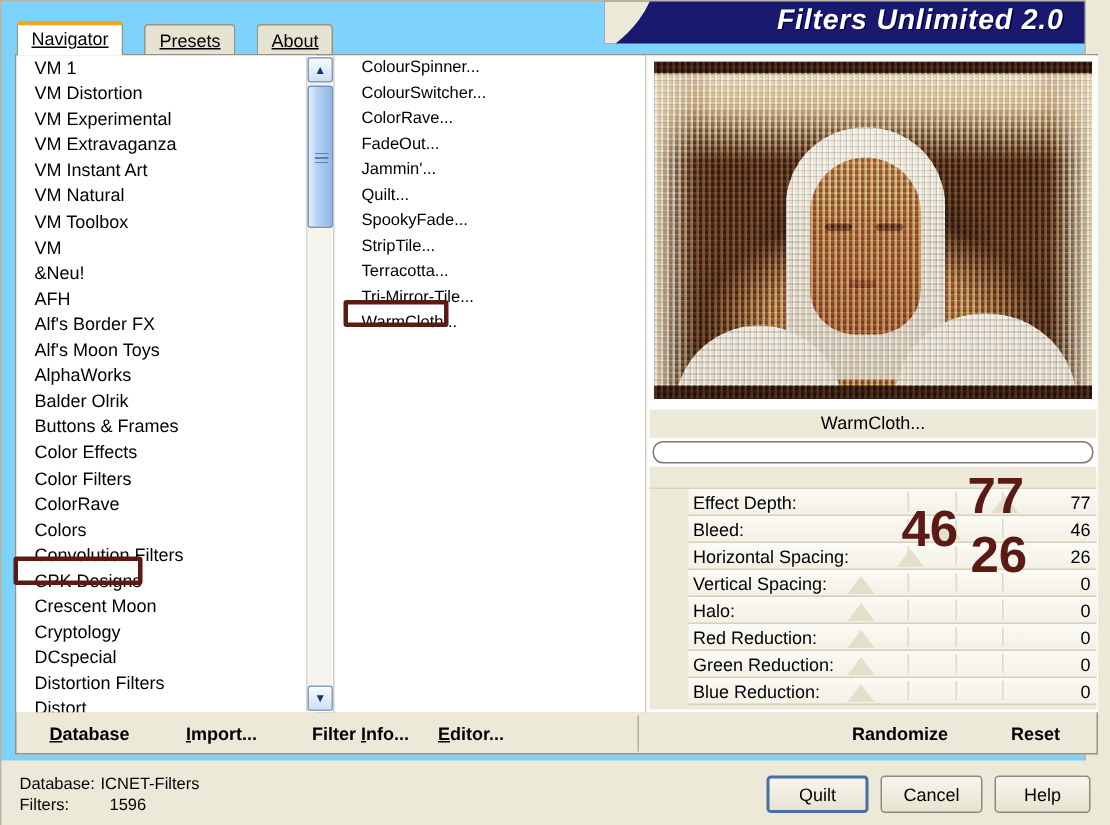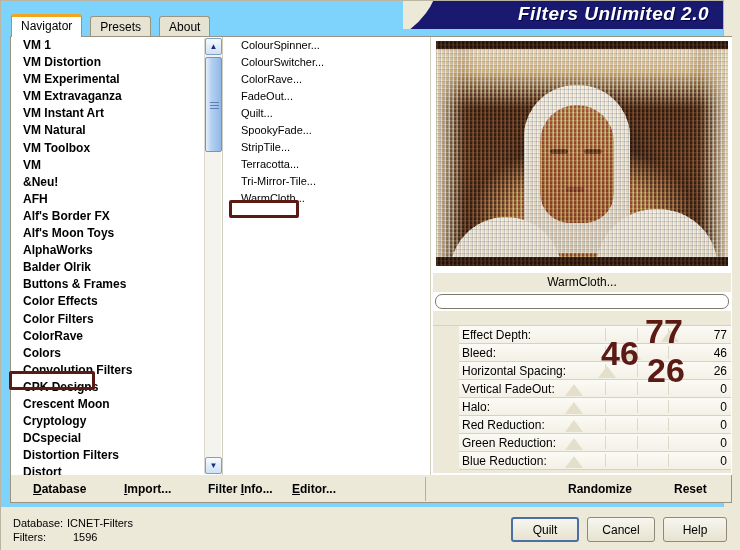--- a/index.html
+++ b/index.html
@@ -48,29 +48,30 @@
   #tabbar {
     position: absolute; left: 10px; top: 13px;
     height: 22px;
     display: flex;
     align-items: flex-end;
     z-index: 5;
   }
   .tab {
     height: 20px;
     padding: 1px 9px 0 9px;
-    margin-right: 8px;
+    margin-right: 14px;
     font-size: 12px;
     color: #000;
     background: #e7e3d2;
     border: 1px solid #9a937f;
     border-bottom: none;
     border-radius: 3px 3px 0 0;
     line-height: 18px;
     cursor: default;
+    text-decoration: underline;
   }
   .tab.active {
     background: #ffffff;
     border-top: 3px solid #f2a71b;
     height: 23px;
     padding-top: 0;
     line-height: 19px;
     position: relative;
     z-index: 3;
     margin-bottom: -1px;
@@ -94,21 +95,20 @@
     overflow: hidden;
   }
   .cat-item {
     font-size: 12px;
     color: #000;
     padding: 0 6px 0 12px;
     height: 17.1px;
     line-height: 17.1px;
     white-space: nowrap;
     cursor: default;
-    font-weight: bold;
   }
   .hl-box {
     position: absolute;
     border: 3px solid #5c1a15;
     border-radius: 2px;
     pointer-events: none;
     z-index: 9;
   }
   #cat-hl { left: 8px; top: 370px; width: 86px; height: 19px; }
   #filt-hl { left: 228px; top: 199px; width: 70px; height: 18px; }
@@ -476,20 +476,21 @@
       <div class="sb-btn" id="sb-up">▲</div>
       <div id="sb-thumb"></div>
       <div class="sb-btn" id="sb-down">▼</div>
     </div>
 
     <div id="filter-list">
         <div class="filt-item">ColourSpinner...</div>
         <div class="filt-item">ColourSwitcher...</div>
         <div class="filt-item">ColorRave...</div>
         <div class="filt-item">FadeOut...</div>
+        <div class="filt-item">Jammin'...</div>
         <div class="filt-item">Quilt...</div>
         <div class="filt-item">SpookyFade...</div>
         <div class="filt-item">StripTile...</div>
         <div class="filt-item">Terracotta...</div>
         <div class="filt-item">Tri-Mirror-Tile...</div>
         <div class="filt-item">WarmCloth...</div>
       </div>
 
     <div id="right">
 
@@ -542,21 +543,21 @@
             <div class="lbl">Horizontal Spacing:</div>
             <div class="track">
               <div class="tick" style="left: 25%;"></div>
               <div class="tick" style="left: 50%;"></div>
               <div class="tick" style="left: 75%;"></div>
               <div class="thumb" style="left: calc(26% - 9px);"></div>
             </div>
             <div class="val">26</div>
           </div>
           <div class="slider-row">
-            <div class="lbl">Vertical FadeOut:</div>
+            <div class="lbl">Vertical Spacing:</div>
             <div class="track">
               <div class="tick" style="left: 25%;"></div>
               <div class="tick" style="left: 50%;"></div>
               <div class="tick" style="left: 75%;"></div>
               <div class="thumb" style="left: calc(0% - 9px);"></div>
             </div>
             <div class="val">0</div>
           </div>
           <div class="slider-row">
             <div class="lbl">Halo:</div>

